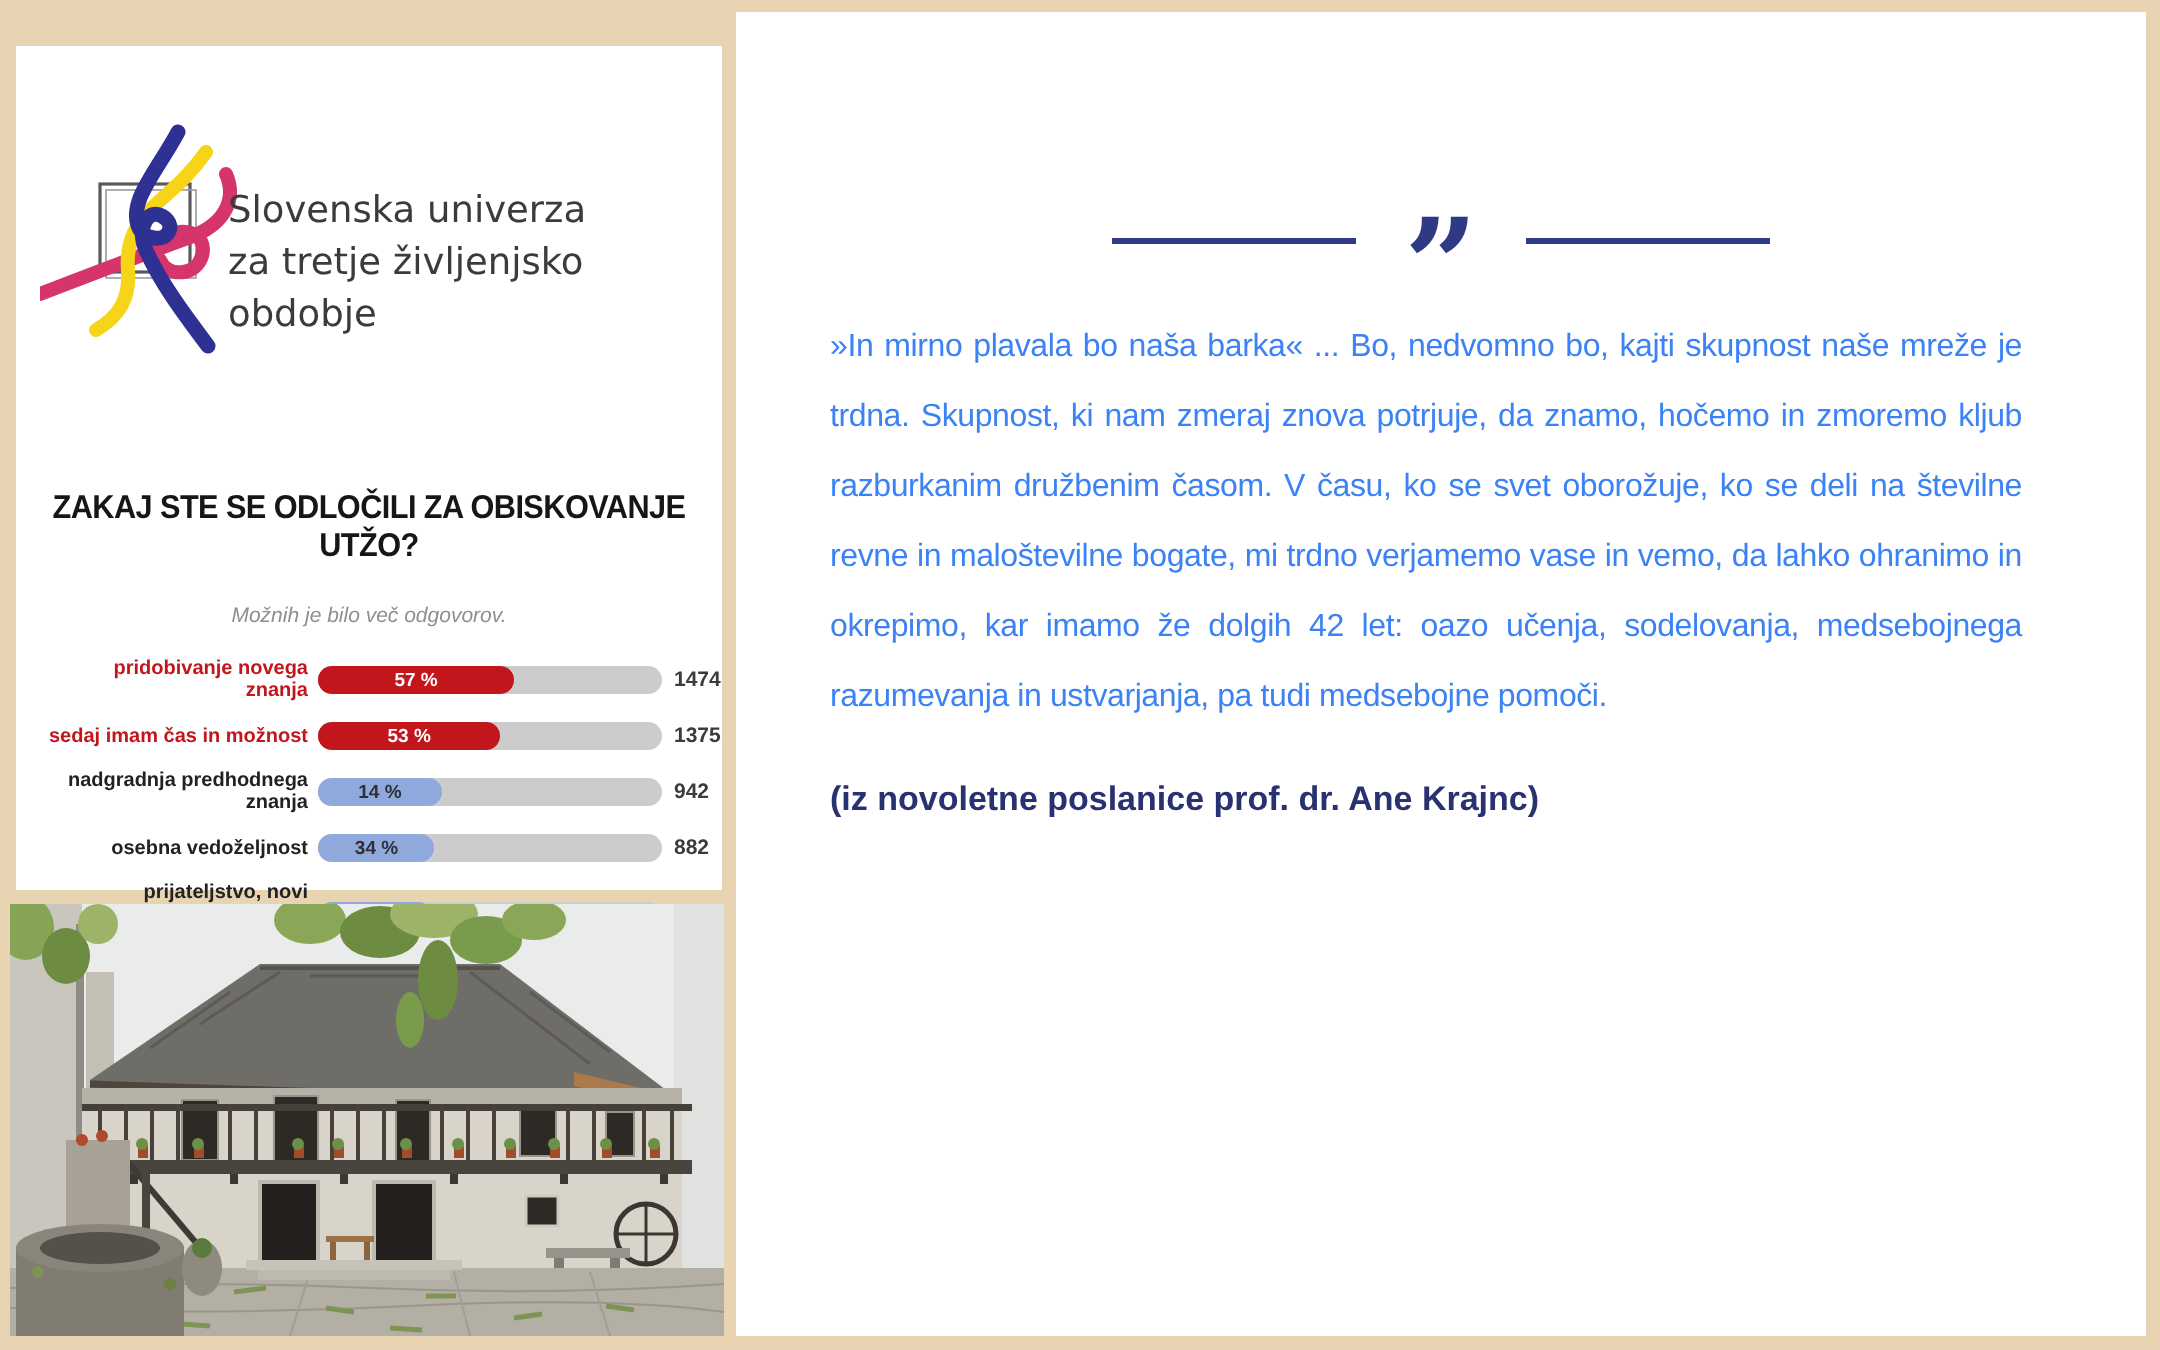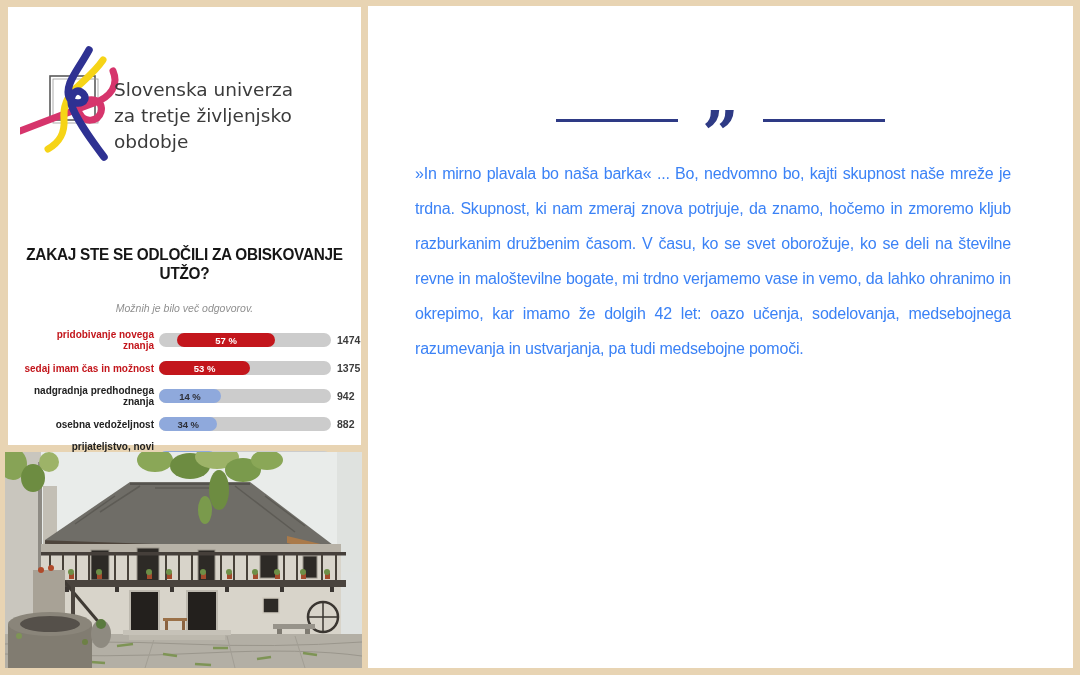--- a/index.html
+++ b/index.html
@@ -4,21 +4,21 @@
 <style>
   html,body{margin:0;padding:0;}
   body{
     width:1080px;height:675px;position:relative;overflow:hidden;
     background:#e8d4b3;
     font-family:"Liberation Sans","DejaVu Sans",sans-serif;
   }
   .panel{position:absolute;background:#ffffff;}
 
   
-  #logo-card{left:8px;top:7px;width:353px;height:228px;}
+  #logo-card{left:8px;top:23px;width:353px;height:228px;}
   #logo-svg{position:absolute;left:12px;top:38px;}
   .org-name{position:absolute;left:106px;top:70px;color:#3b3b3b;
     font-family:"DejaVu Sans",sans-serif;font-size:18.5px;line-height:26px;}
 
   
   #chart-card{left:8px;top:230px;width:353px;height:215px;}
   .chart-title{margin-top:15px;text-align:center;font-weight:bold;font-size:16.5px;
     letter-spacing:-0.3px;color:#161616;transform:scaleX(0.93);transform-origin:center;}
   .chart-sub{margin-top:19px;text-align:center;font-size:10.5px;color:#8f8f8f;font-style:italic;}
   #chart-rows{margin-top:15px;padding-left:16px;}
@@ -70,21 +70,21 @@
   </div>
 </div>
 
 <div class="panel" id="chart-card">
   <div class="chart-title">ZAKAJ STE SE ODLOČILI ZA OBISKOVANJE UTŽO?</div>
   <div class="chart-sub">Možnih je bilo več odgovorov.</div>
   <div id="chart-rows">
       <div class="crow">
         <div class="clabel hl">pridobivanje novega znanja</div>
         <div class="ctrack">
-          <div class="cfill red" style="width: 57%; margin-left: 18px;">
+          <div class="cfill red" style="width: 57%;">
             <span class="cpct">57 %</span>
           </div>
         </div>
         <div class="cval">1474</div>
       </div>
       <div class="crow">
         <div class="clabel hl">sedaj imam čas in možnost</div>
         <div class="ctrack">
           <div class="cfill red" style="width: 53%;">
             <span class="cpct">53 %</span>
@@ -268,13 +268,14 @@
   </svg>
 </div>
 
 <div class="panel" id="quote-card">
   <div class="ornament">
     <div class="q-line"></div>
     <div class="q-mark">”</div>
     <div class="q-line"></div>
   </div>
   <div class="q-body">»In mirno plavala bo naša barka« ... Bo, nedvomno bo, kajti skupnost naše mreže je trdna. Skupnost, ki nam zmeraj znova potrjuje, da znamo, hočemo in zmoremo kljub razburkanim družbenim časom. V času, ko se svet oborožuje, ko se deli na številne revne in maloštevilne bogate, mi trdno verjamemo vase in vemo, da lahko ohranimo in okrepimo, kar imamo že dolgih 42 let: oazo učenja, sodelovanja, medsebojnega razumevanja in ustvarjanja, pa tudi medsebojne pomoči.</div>
+  <div class="q-attr">(iz novoletne poslanice prof. dr. Ane Krajnc)</div>
 </div>
 
 </body></html>

